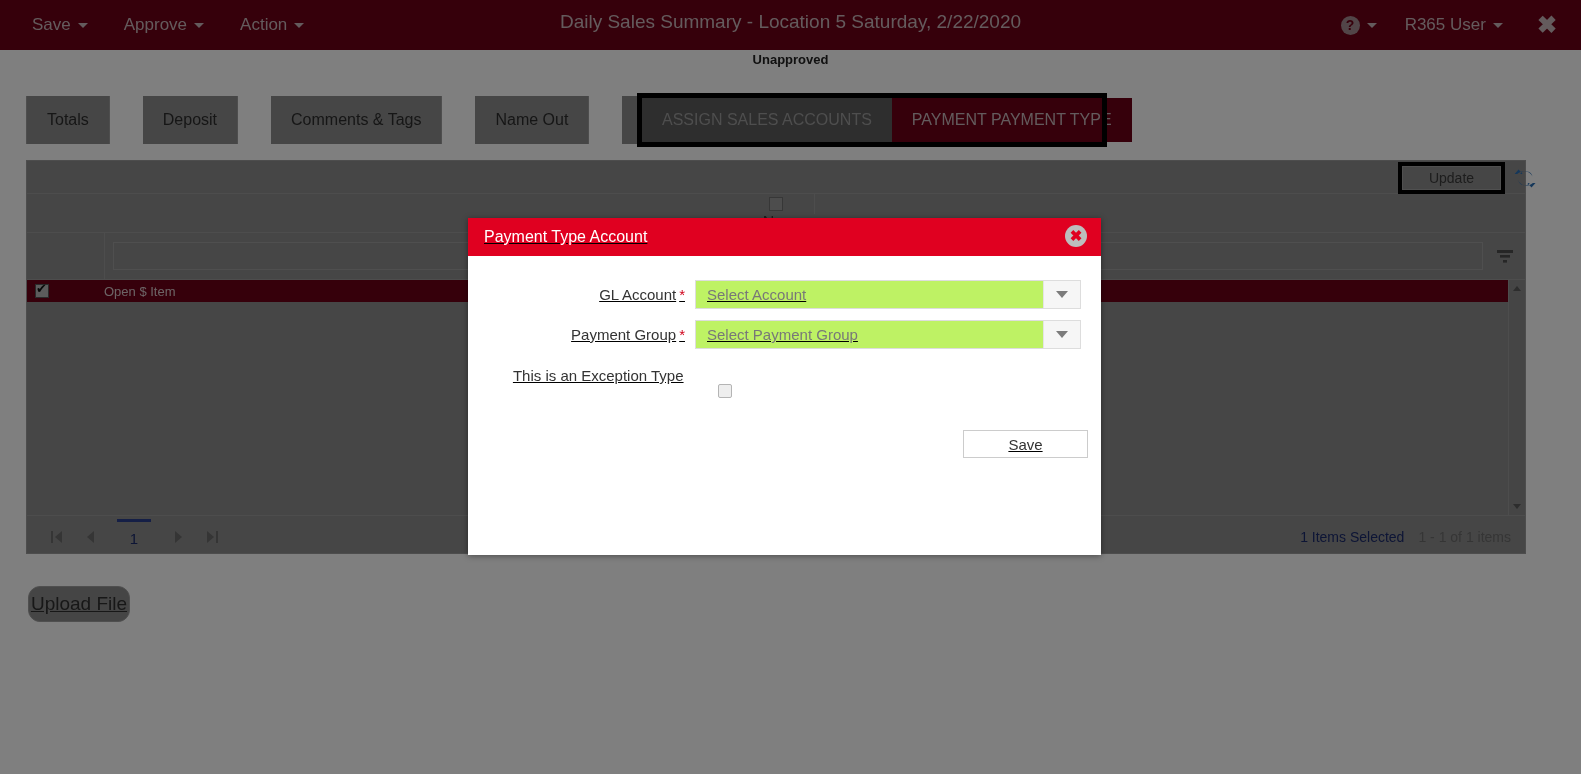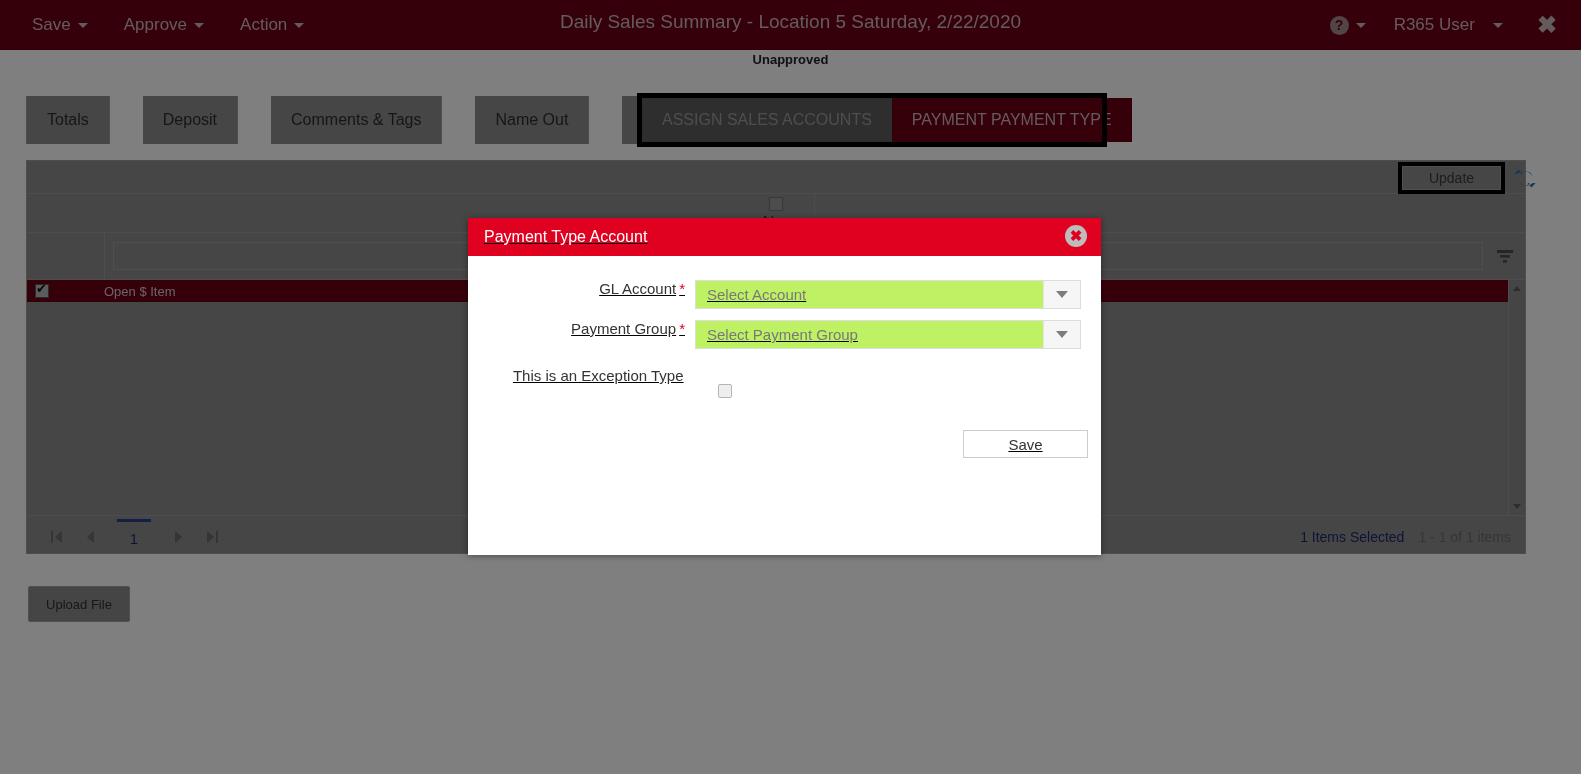--- a/index.html
+++ b/index.html
@@ -100,21 +100,21 @@
     color: #6d0016;
     font-size: 14px;
     font-weight: bold;
     line-height: 19px;
     text-align: center;
     display: inline-block;
   }
   .user-menu {
     display: flex;
     align-items: center;
-    gap: 18px;
+    gap: 7px;
     padding: 0 14px;
     font-size: 17px;
     color: #c8b6ba;
     cursor: pointer;
   }
   .close-x {
     padding: 0 14px 0 16px;
     font-size: 24px;
     line-height: 1;
     color: #c8b6ba;
@@ -417,27 +417,28 @@
   }
 
   
   .upload-btn {
     position: absolute;
     left: 28px; top: 586px;
     width: 102px; height: 36px;
     background: #8a8a8a;
     border: 1px solid #9e9e9e;
     box-sizing: border-box;
-    border-radius: 2px;
-    font-size: 13px;
+    border-radius: 12px;
+    font-size: 19px;
     color: #2f2f2f;
     display: flex;
     align-items: center;
     justify-content: center;
     cursor: pointer;
+    text-decoration: underline;
   }
 
   
   .modal {
     position: absolute;
     left: 468px; top: 218px;
     width: 633px;
     height: 337px;
     background: #ffffff;
     z-index: 100;
@@ -467,21 +468,21 @@
     font-weight: bold;
     line-height: 22px;
     text-align: center;
     cursor: pointer;
   }
   .modal-body {
     padding: 22px 0 0 0;
   }
   .form-row {
     display: flex;
-    align-items: flex-start;
+    align-items: center;
     margin-bottom: 11px;
   }
   .form-label {
     width: 227px;
     text-align: right;
     padding-right: 10px;
     font-size: 15px;
     color: #333333;
     box-sizing: border-box;
   }

